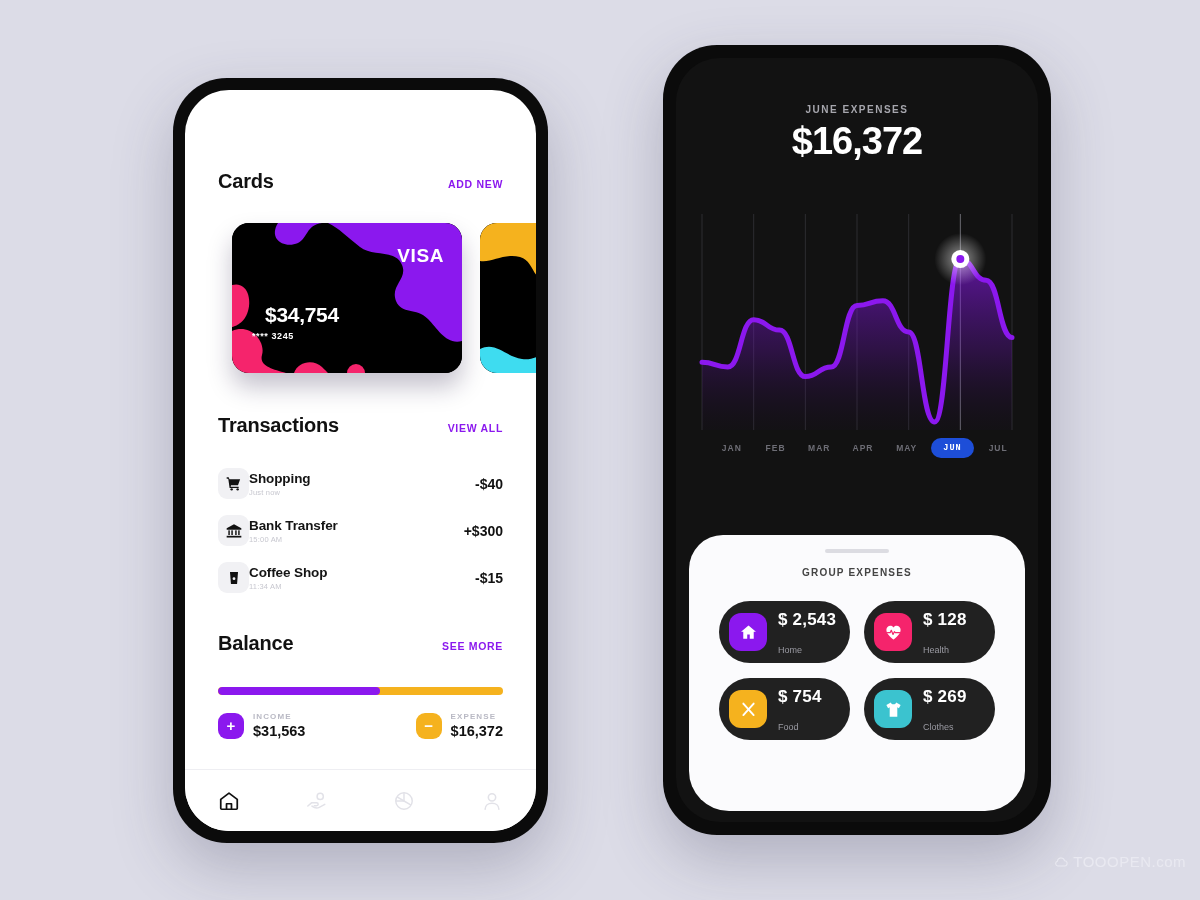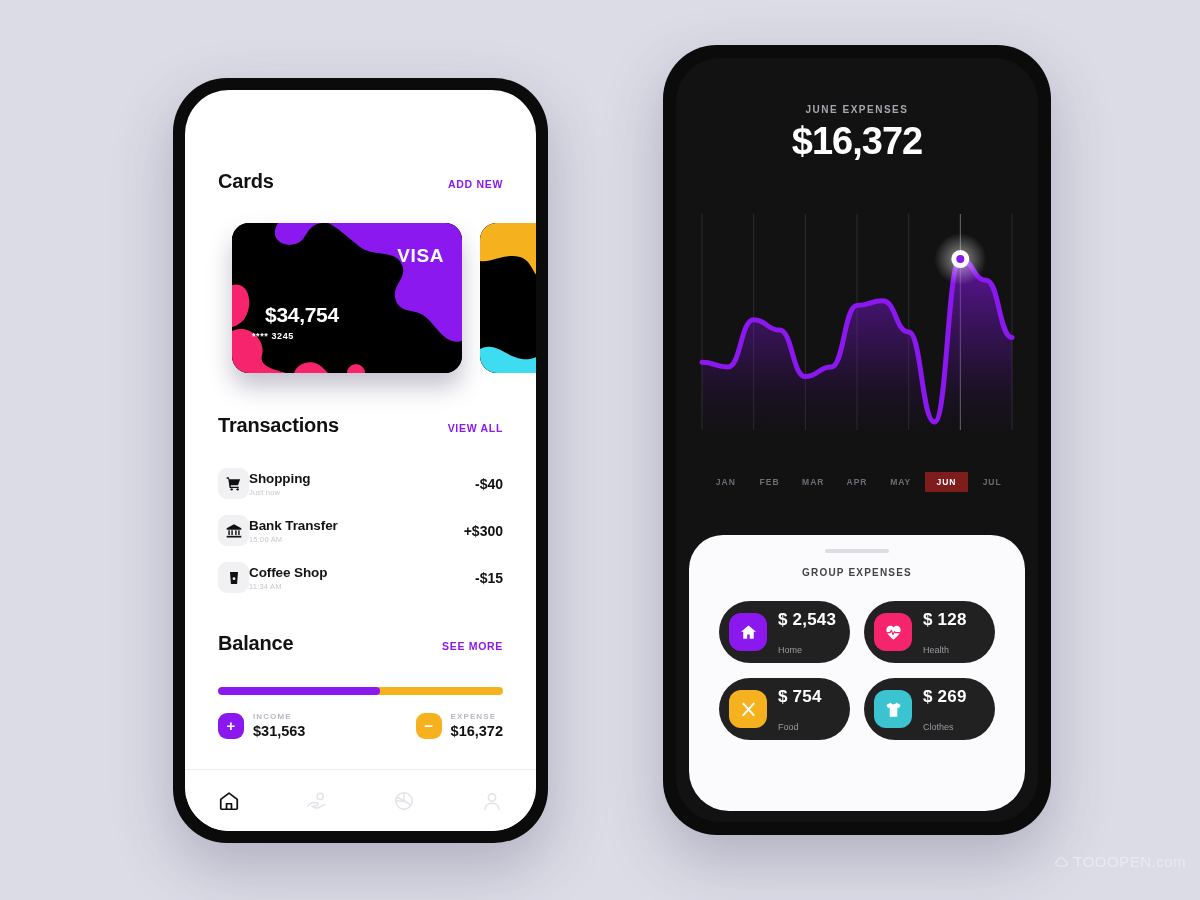--- a/index.html
+++ b/index.html
@@ -126,31 +126,31 @@
     text-align: center; color: #a6a6ad;
     font-size: 10px; font-weight: bold; letter-spacing: 1.5px;
   }
   .r-total {
     position: absolute; left: 0; top: 62px; width: 100%;
     text-align: center; color: #fff;
     font-size: 38px; font-weight: bold; letter-spacing: -1px;
   }
   #chart-wrap { position: absolute; left: 0; top: 148px; width: 100%; height: 270px; }
   .months {
-    position: absolute; left: 2px; top: 380px; width: 100%;
-    display: flex; padding: 0 26px; margin-top: 34px;
+    position: absolute; left: 8px; top: 380px; width: 100%;
+    display: flex; padding: 0 26px;
   }
   .mon {
     flex: 1; text-align: center; color: #6d6d75;
     font-size: 8.5px; font-weight: bold; letter-spacing: 1px;
     padding: 5px 0;
   }
   .mon.on {
-    color: #fff; background: #7f1d1d;
-    border-radius: 0; margin: 0 2px;
+    color: #fff; background: #1d4ed8;
+    border-radius: 10px; margin: 0 2px; font-family: Liberation Mono, monospace;
   }
 
   
   .sheet {
     position: absolute; left: 13px; bottom: 11px;
     width: 336px; height: 276px;
     background: #fbfbfd;
     border-radius: 34px 34px 40px 40px;
   }
   .grab {

